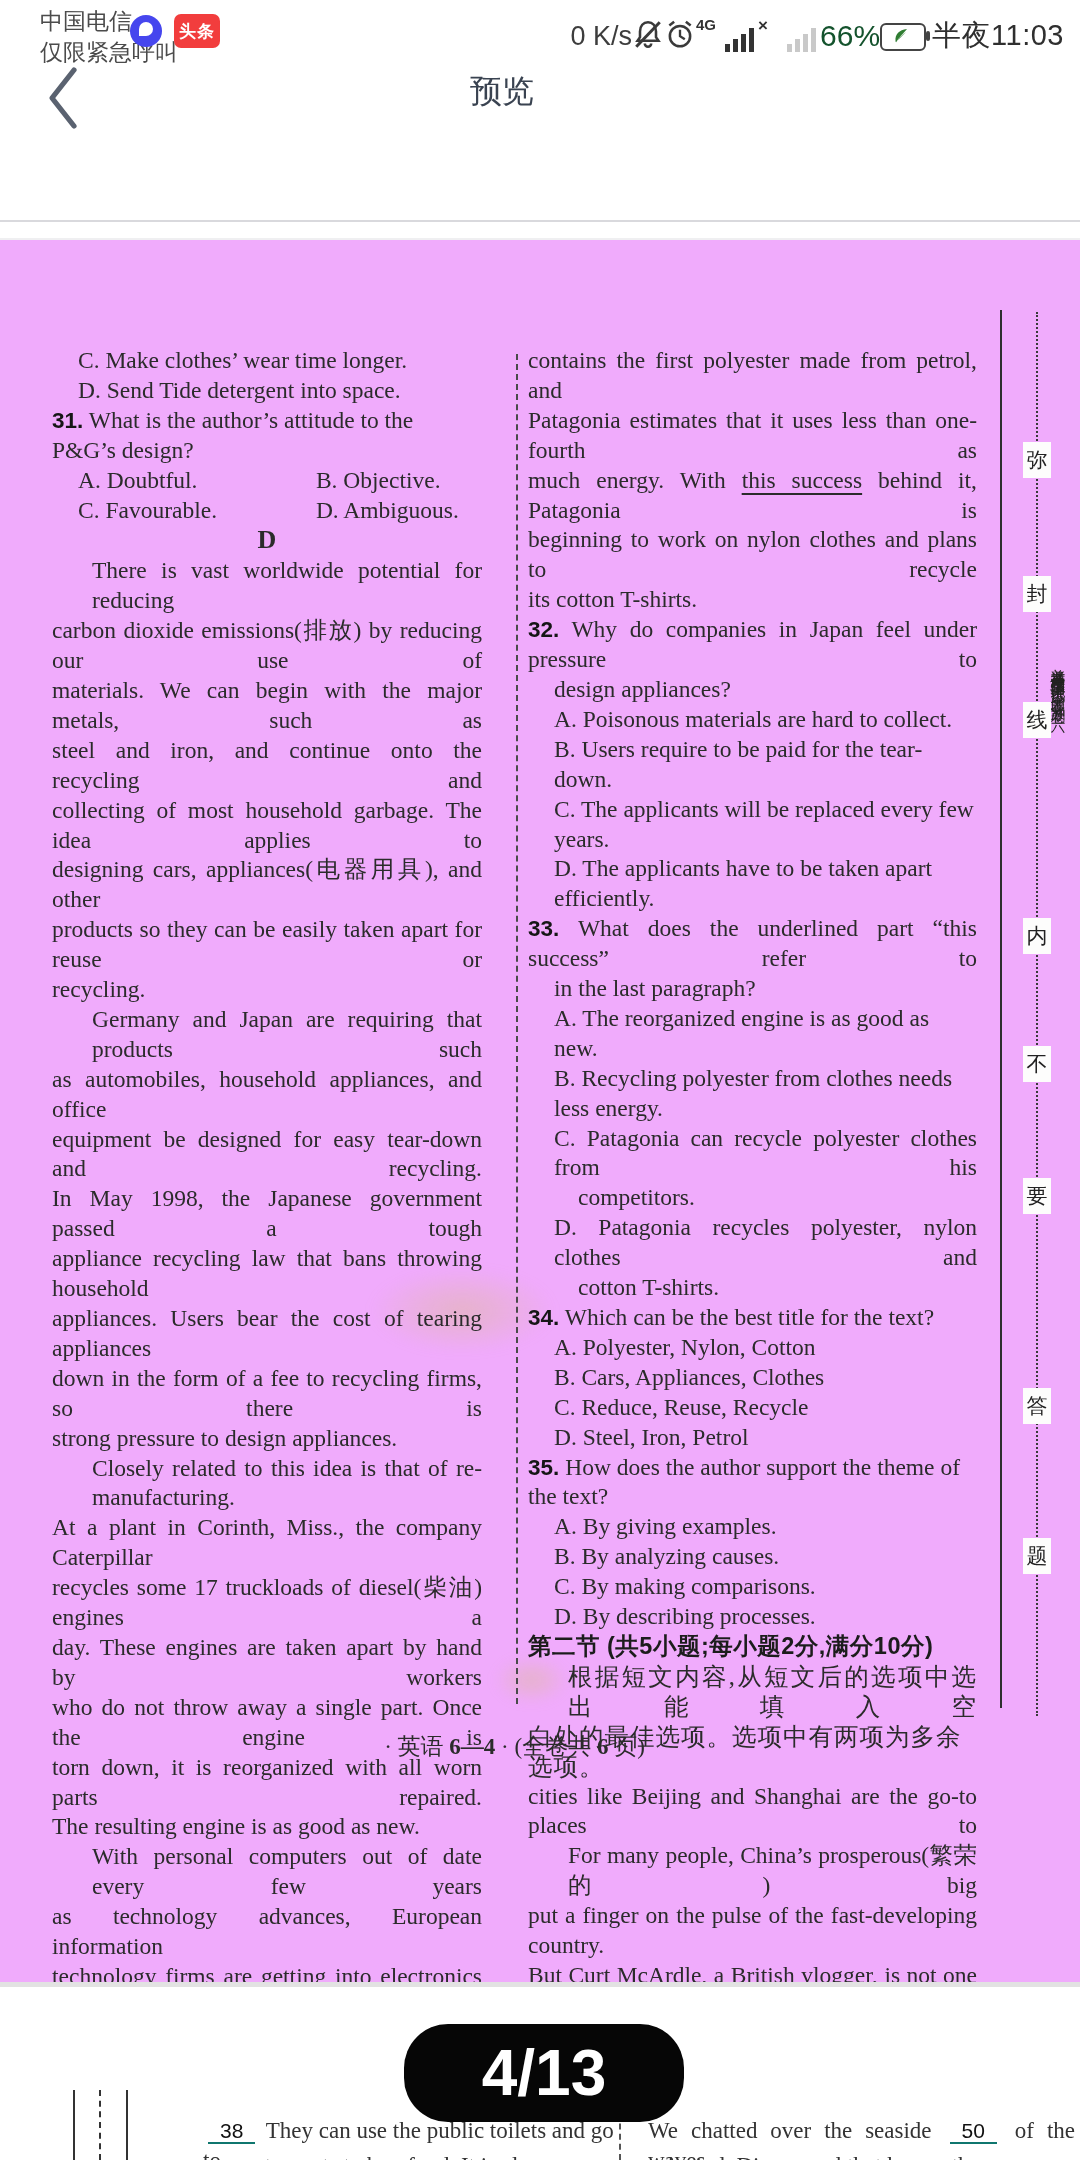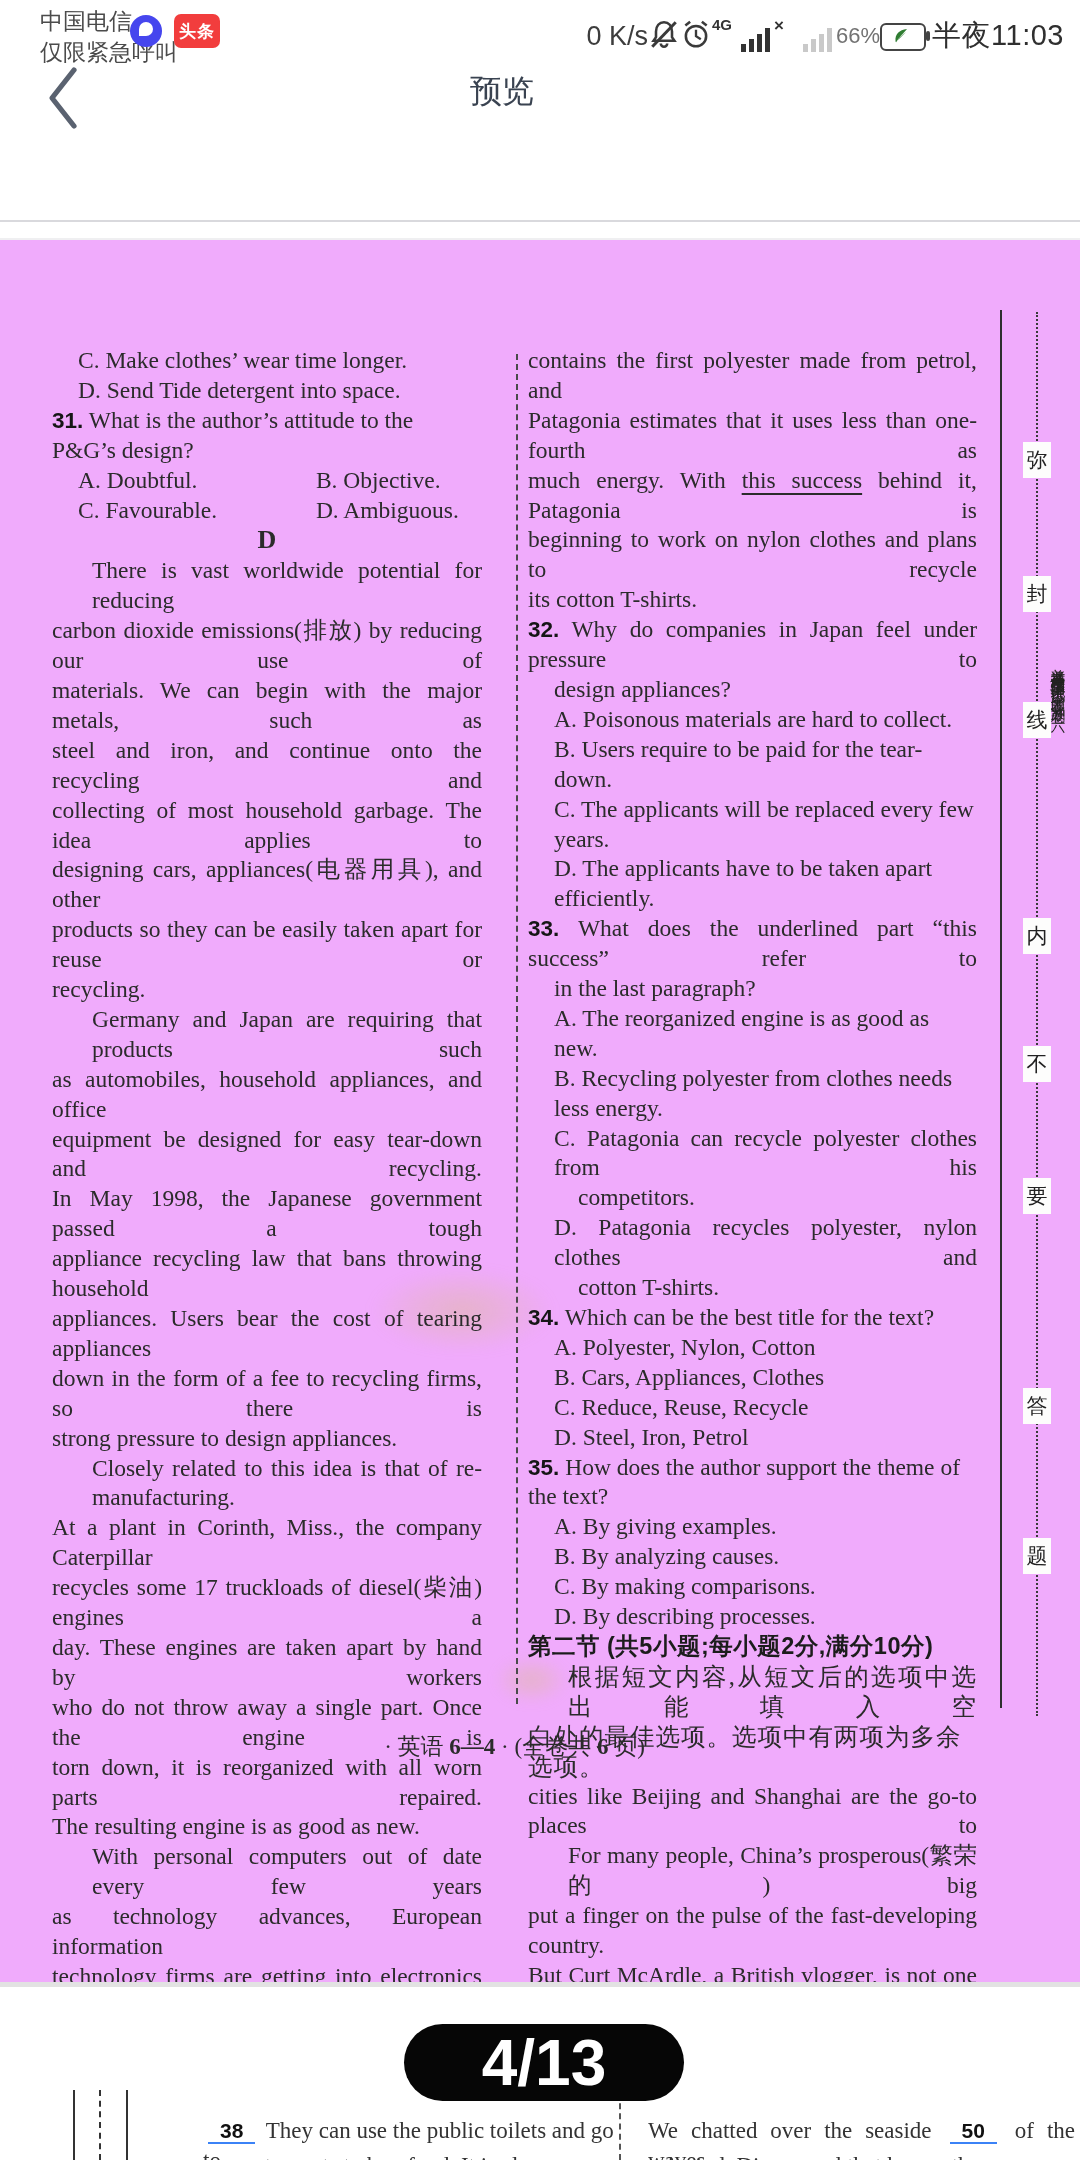--- a/index.html
+++ b/index.html
@@ -10,21 +10,21 @@
   .carrier{position:absolute;left:40px;top:6px;font-size:23px;color:#4b4b4b;line-height:31px;}
   .notif-icons{position:absolute;left:130px;top:14px;display:flex;gap:12px;align-items:center;}
   .blue-app{width:32px;height:32px;border-radius:50%;background:#4646ee;position:relative;}
   .blue-app::after{content:"";position:absolute;left:9px;top:7px;width:14px;height:14px;
       border-radius:50% 50% 50% 0;background:#ffffff;}
   .badge{height:34px;min-width:46px;border-radius:7px;color:#fff;font-size:17px;font-weight:700;
       display:flex;align-items:center;justify-content:center;letter-spacing:1px;}
   .sb-right{position:absolute;right:16px;top:14px;height:44px;display:flex;align-items:center;}
   .netspeed{font-size:27px;color:#3d3d3d;}
   .sb-time{font-size:29px;color:#2f2f2f;letter-spacing:0.5px;}
-  .pct{font-size:22px;color:#737373;}
+  .pct{font-size:30px;color:#14532d;}
   .sig{position:relative;width:62px;height:36px;text-decoration:underline;}
   .sig .lbl{position:absolute;left:0;top:-2px;font-size:15px;font-weight:700;color:#333;}
   .sig svg{position:absolute;right:0;bottom:2px;}
   .battery{position:relative;width:52px;height:26px;}
   .battery .shell{position:absolute;left:0;top:0;width:42px;height:24px;border:2.5px solid #444;border-radius:6px;background:#fff;}
   .battery .cap{position:absolute;right:2px;top:8px;width:4px;height:10px;background:#444;border-radius:2px;}
   .battery svg{position:absolute;left:12px;top:4px;}
   
   .back-btn{position:absolute;left:36px;top:62px;width:60px;height:72px;cursor:pointer;}
   .page-title{position:absolute;left:0;top:70px;width:1004px;text-align:center;font-size:32px;
@@ -42,22 +42,22 @@
   .line.center{text-align:center;text-align-last:center;}
   .line.ind1{padding-left:26px;}
   .line.ind2{padding-left:40px;}
   .line.cont{padding-left:50px;}
   .line.cjk{font-size:24.5px;letter-spacing:1px;}
   .line.two span:first-child{display:inline-block;width:232px;font-family:Liberation Serif, serif;}
   .qn{font-family:"Liberation Sans",sans-serif;font-weight:700;font-size:22.5px;color:#161616;}
   .b{font-weight:700;}
   .secb{font-weight:700;font-size:26px;}
   .u{text-decoration:underline;text-underline-offset:5px;}
-  .blank{font-family:"Liberation Sans",sans-serif;font-weight:700;font-size:22px;color:#111;
-      border-bottom:3px solid #3b82f6;padding:0 15px;margin:0 5px;}
+  .blank{font-family:"Liberation Sans",sans-serif;font-weight:400;font-size:22px;color:#111;
+      border-bottom:3px solid #0f766e;padding:0 15px;margin:0 5px;}
   .hei{font-family:"Liberation Sans",sans-serif;font-weight:700;font-size:23.5px;letter-spacing:0.5px;color:#1c1c1c;}
   .col-divider{position:absolute;left:516px;top:114px;height:1350px;border-left:2px dashed #4a4a4a;}
   .seal-solid{position:absolute;left:1000px;top:70px;height:1398px;border-left:2.5px solid #2e2e2e;}
   .seal-dotted{position:absolute;left:1036px;top:72px;height:1404px;border-left:2px dotted #3a3a3a;}
   .seal-char{position:absolute;left:1023px;width:28px;text-align:center;font-size:21px;color:#222;
       font-family:"Liberation Serif",serif;background:#fdfdfc;padding:4px 0;}
   .exam-title{position:absolute;left:1048px;top:417px;height:620px;writing-mode:vertical-rl;
       font-size:14.5px;letter-spacing:1.5px;color:#222;font-family:"Liberation Serif",serif;}
   .doc-footer{position:absolute;left:52px;top:1492px;width:925px;text-align:center;
       font-family:"Liberation Serif",serif;font-size:23px;color:#2b2b2b;}
@@ -73,21 +73,21 @@
   .np-line-dash{position:absolute;left:99px;top:103px;height:70px;border-left:2px dashed #333;}
   .np-line-solid2{position:absolute;left:126px;top:103px;height:70px;border-left:2.5px solid #333;}
   .np-colsep{position:absolute;left:619px;top:106px;height:67px;border-left:2px dashed #555;}
   .np-text{position:absolute;font-family:"Liberation Serif",serif;font-size:23px;color:#333;}
   .np-l1{left:203px;top:129px;width:418px;}
   .np-r1{left:648px;top:129px;width:427px;}
   .np-l2{left:238px;top:164px;width:418px;}
   .np-r2{left:640px;top:164px;width:430px;}
   .np-text .blank{font-size:21px;border-bottom-width:2.5px;padding:0 12px;}
   
-  .pill{position:absolute;left:404px;top:2024px;width:280px;height:77px;border-radius:44px;
+  .pill{position:absolute;left:404px;top:2024px;width:280px;height:98px;border-radius:44px;
       background:#060606;color:#ffffff;display:flex;align-items:center;justify-content:center;
       font-size:64px;font-weight:700;z-index:5;}
 </style>
 </head>
 <body>
 
 <div class="statusbar">
   <div class="carrier">
     <div>中国电信</div>
     <div>仅限紧急呼叫</div>

